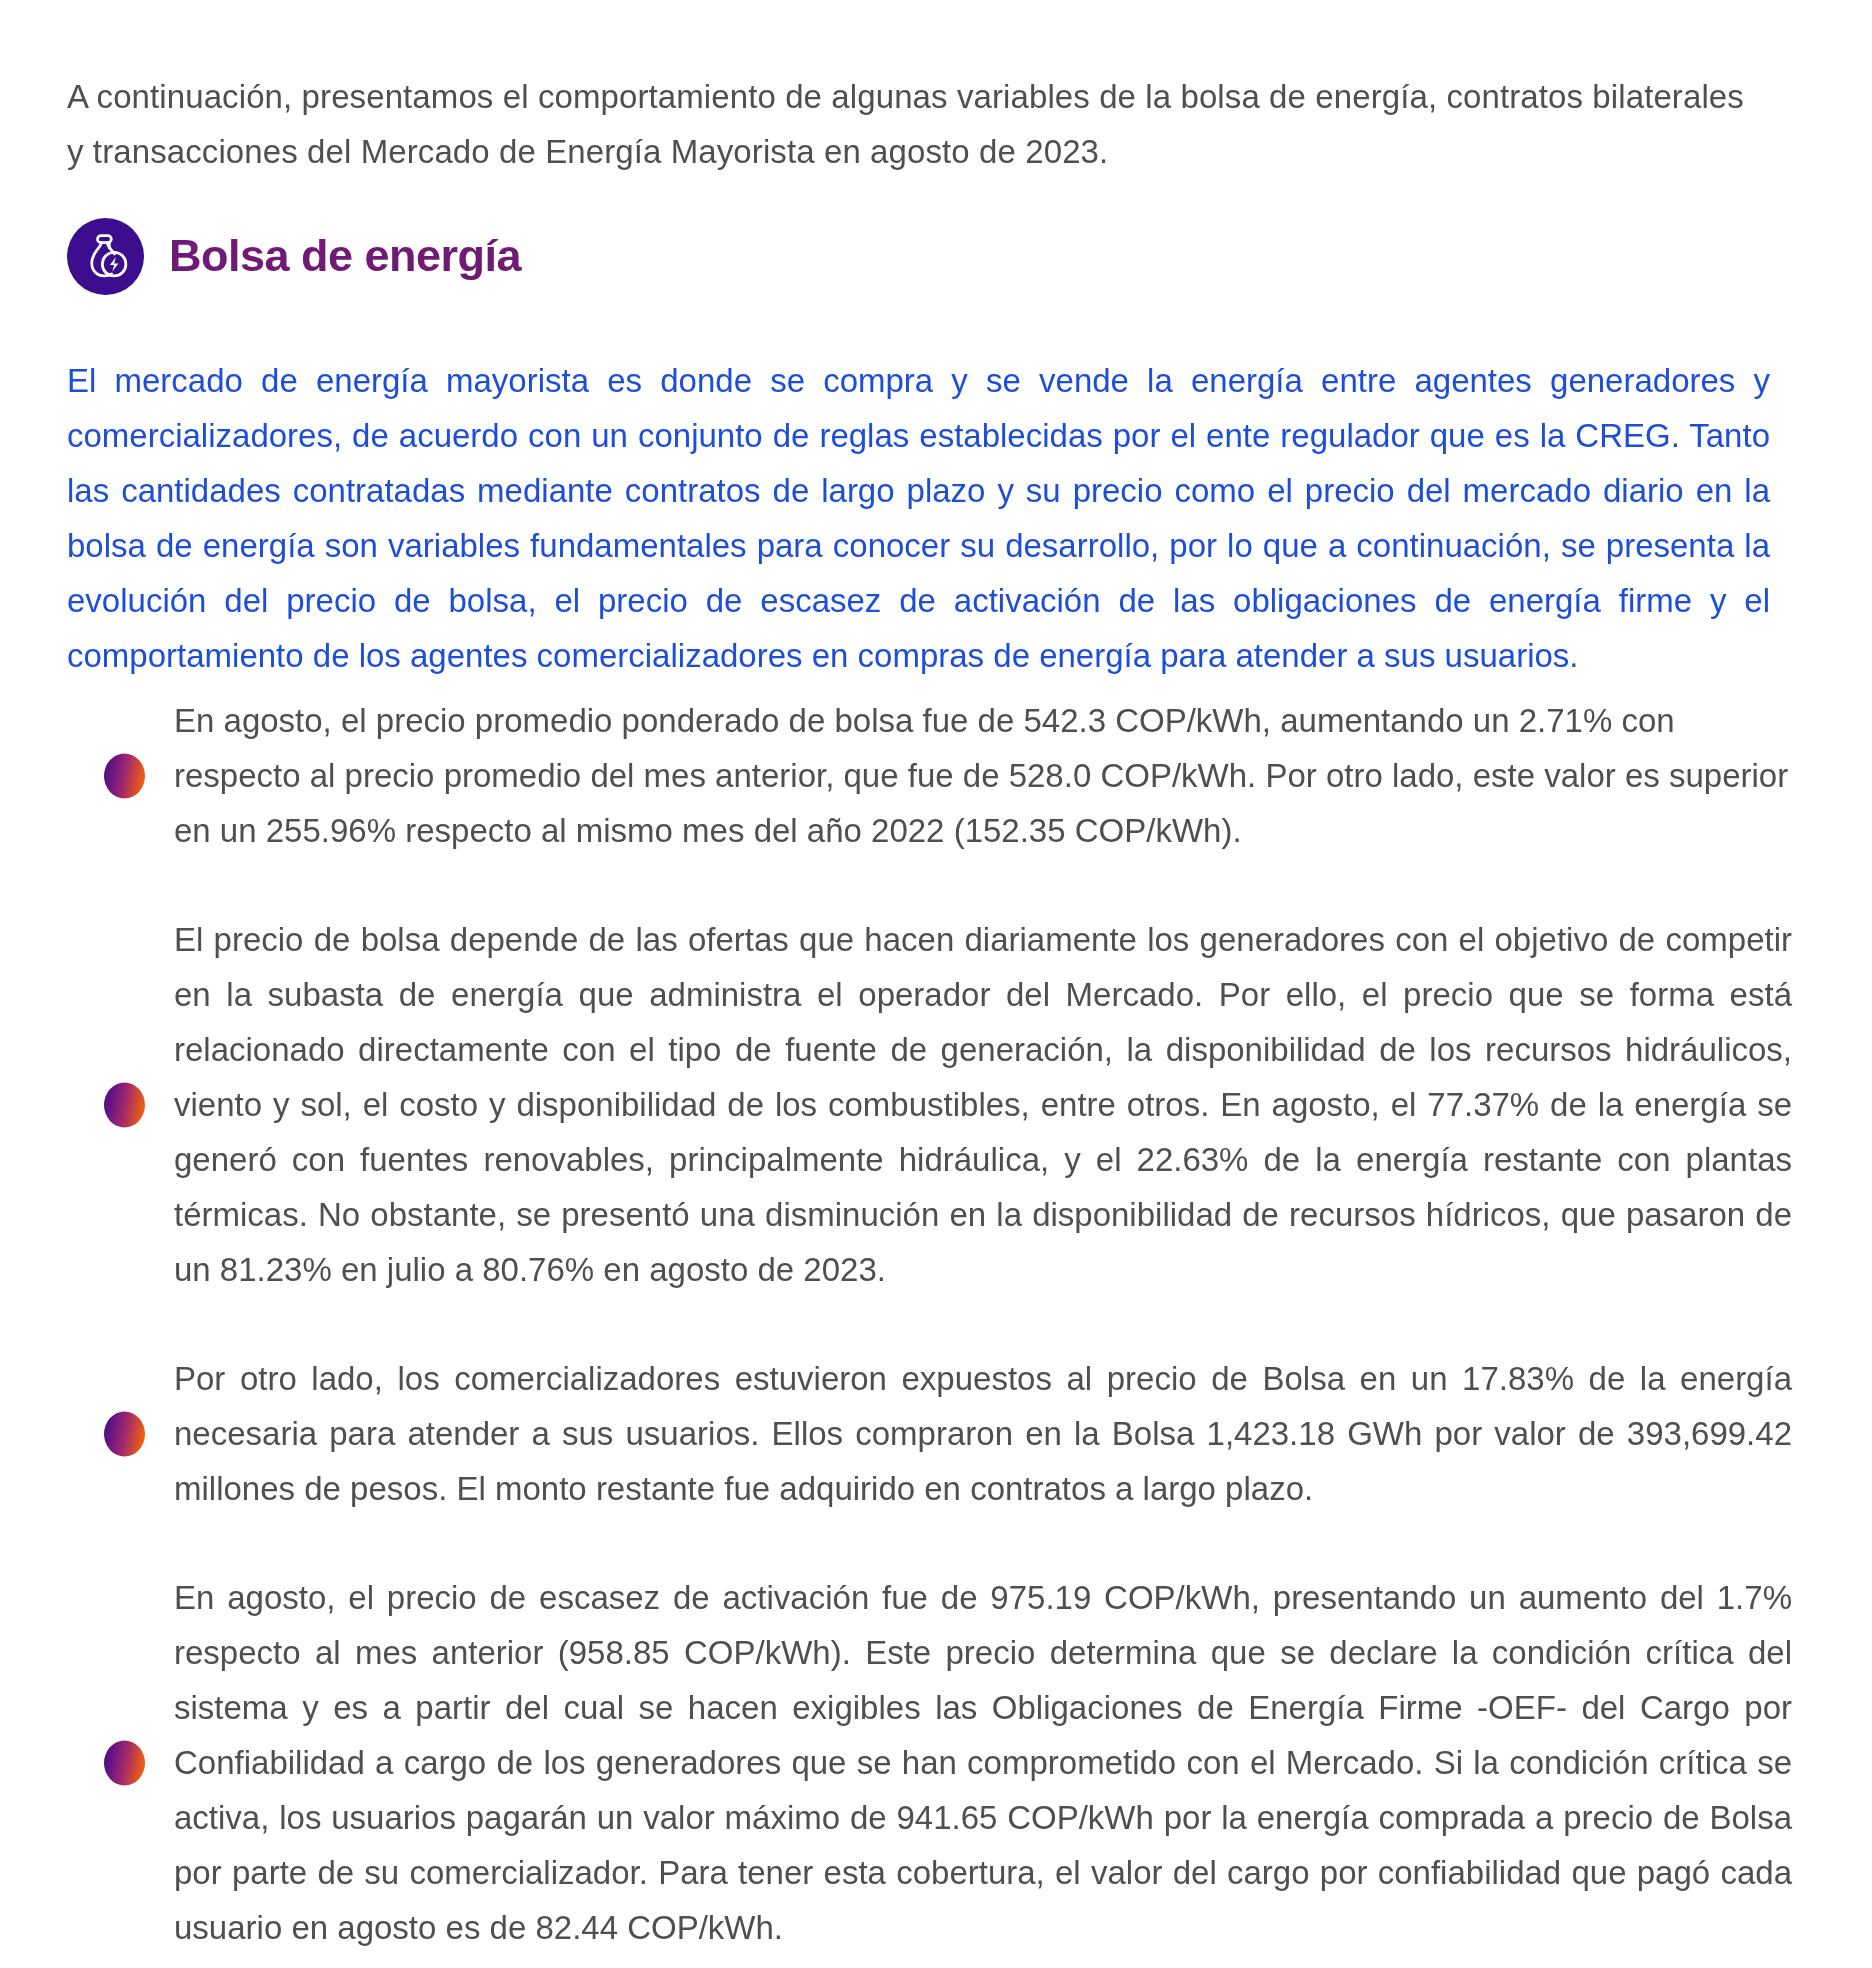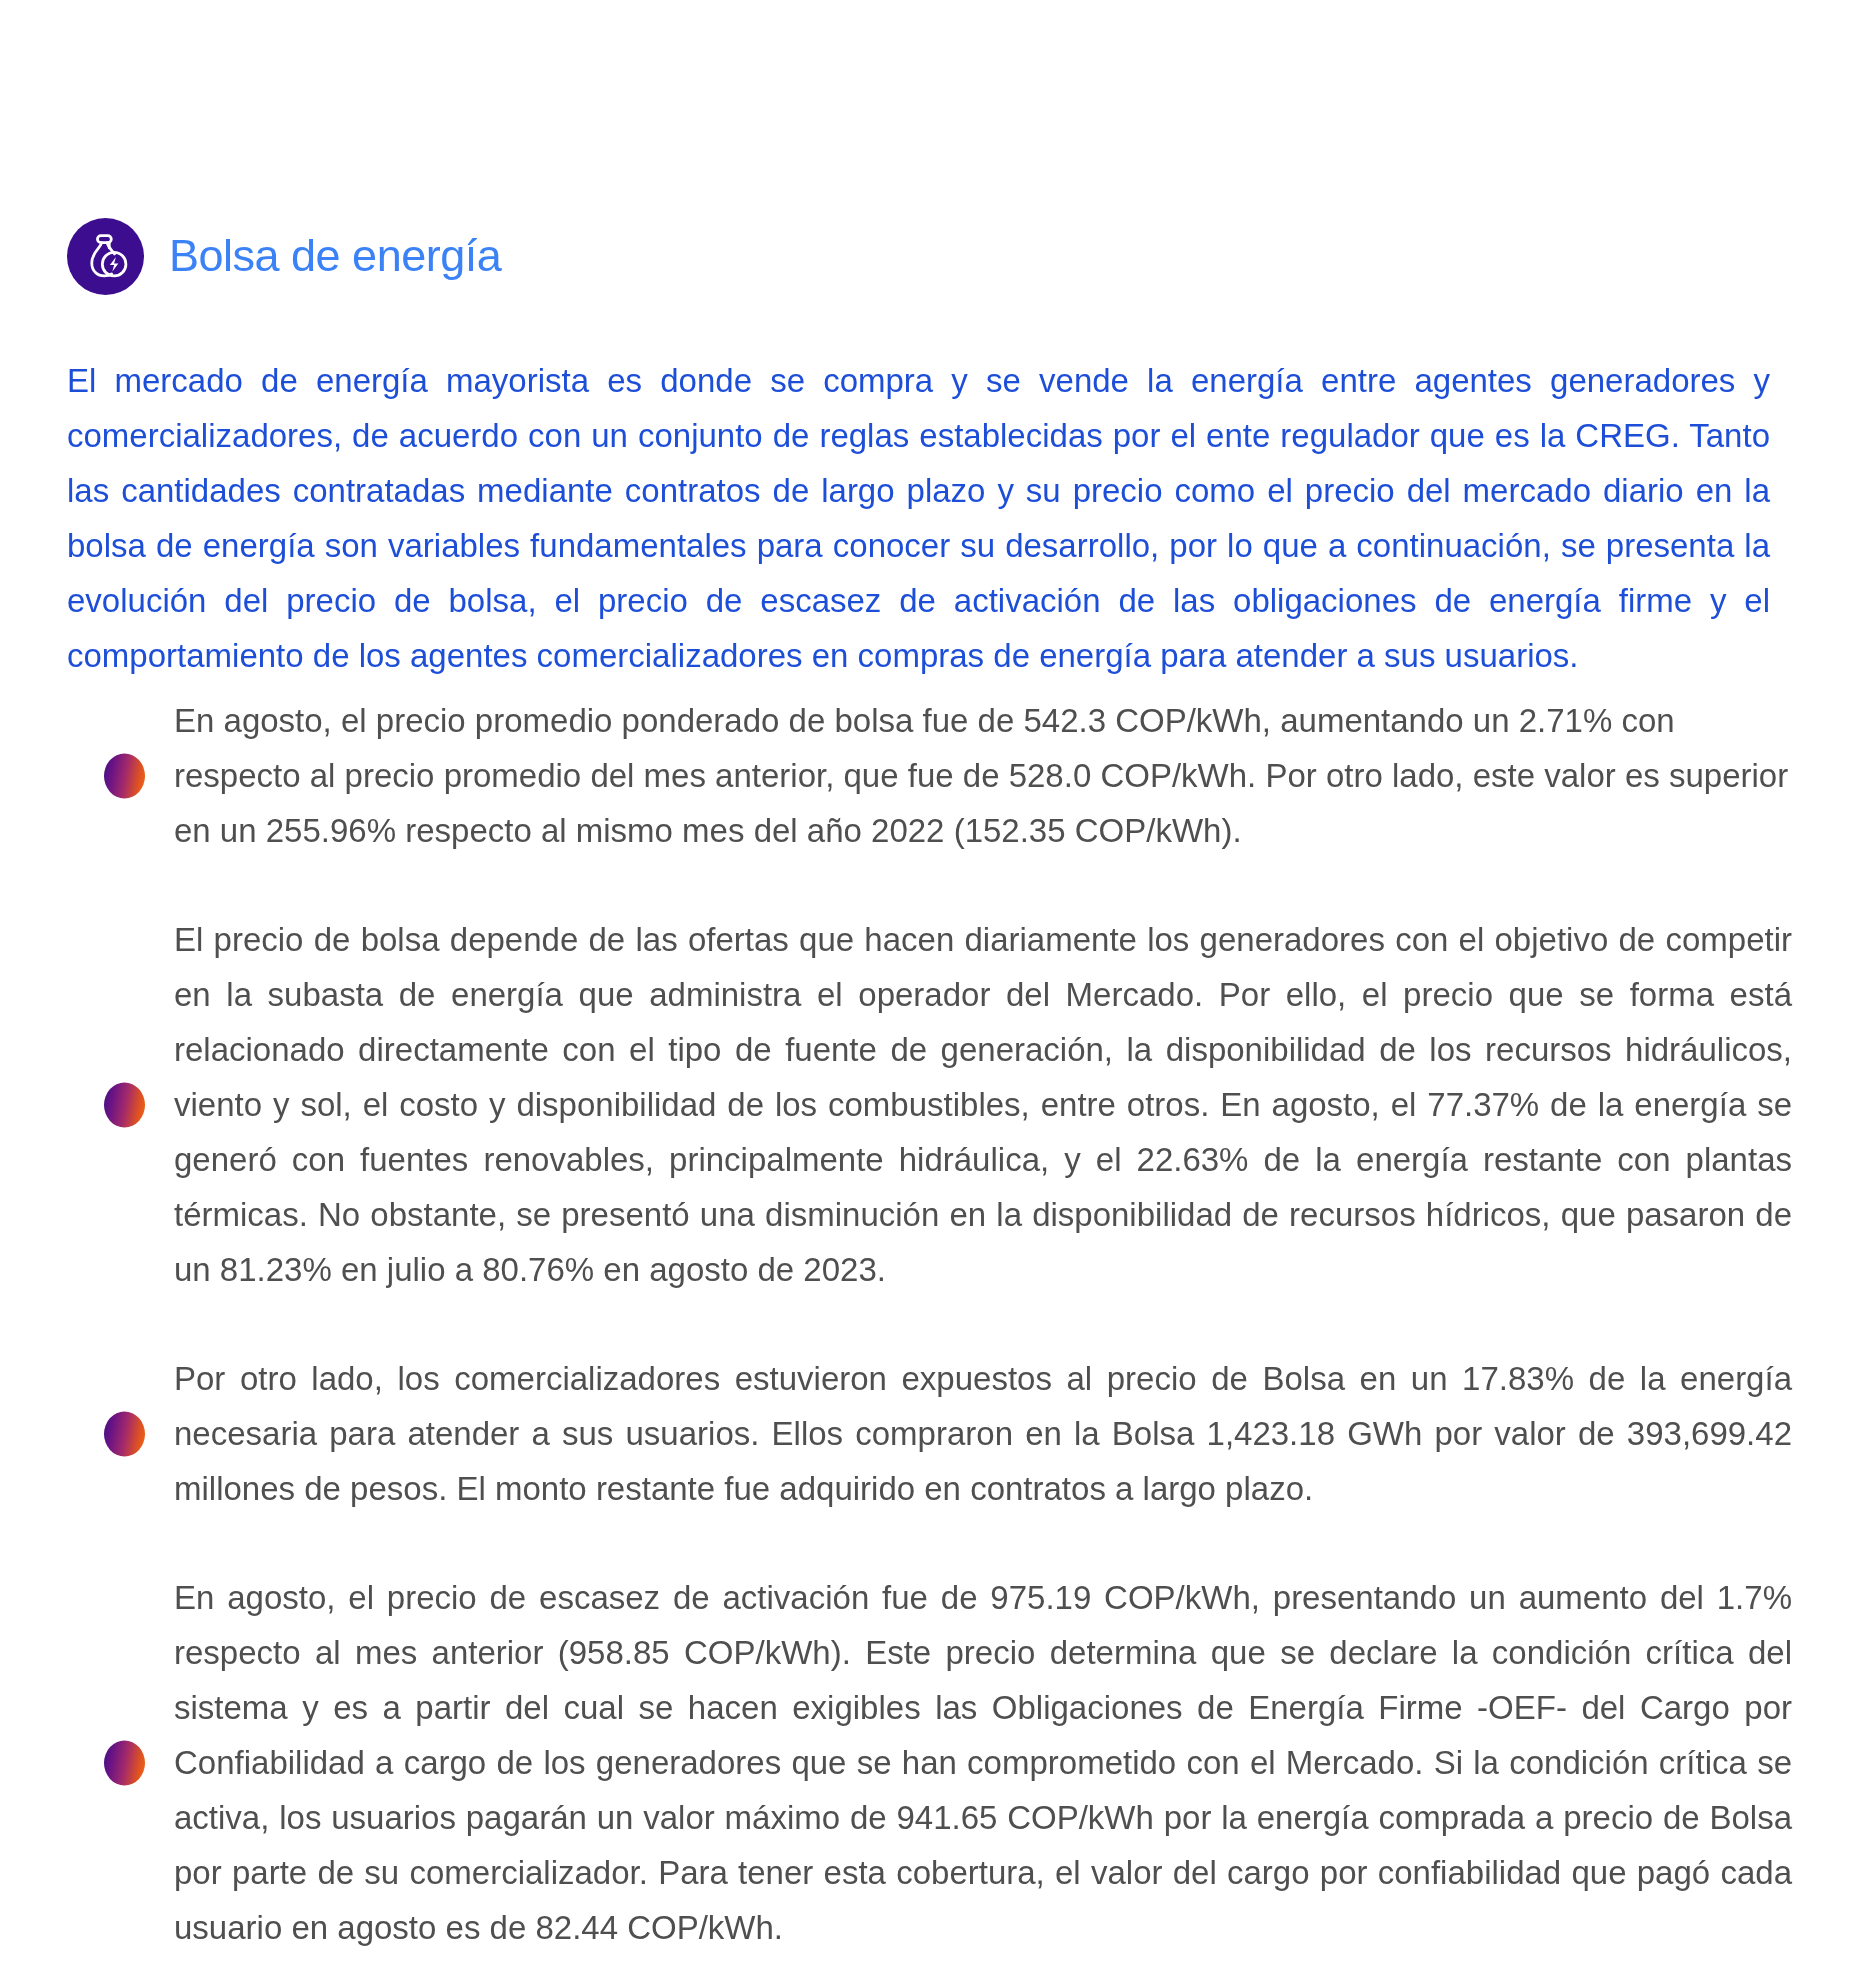--- a/index.html
+++ b/index.html
@@ -51,22 +51,22 @@
     border-radius: 50%;
     background: #3d0d8f;
     display: flex;
     align-items: center;
     justify-content: center;
     flex: 0 0 auto;
   }
   .header-icon svg { display: block; }
   .header-title {
     font-size: 45px;
-    font-weight: normal;
-    color: #3b82f6;
+    font-weight: bold;
+    color: #701a75;
     letter-spacing: -0.5px;
     white-space: nowrap;
   }
 
   
   .body-para {
     position: absolute;
     left: 67px;
     top: 320px;
     width: 1703px;
@@ -116,20 +116,21 @@
   }
   .bullet-text.left {
     text-align: left;
   }
 </style>
 </head>
 <body>
 
 <div class="page">
 
+  <p class="intro">A continuación, presentamos el comportamiento de algunas variables de la bolsa de energía, contratos bilaterales y transacciones del Mercado de Energía Mayorista en agosto de 2023.</p>
 
   <div class="section-header">
     <div class="header-icon">
       <svg width="52" height="52" viewBox="0 0 64 64" aria-hidden="true">
 
         <rect x="21.5" y="7" width="17" height="8.5" rx="4.2" ry="4.2" fill="none" stroke="#ffffff" stroke-width="3.4"></rect>
 
         <path d="M36 15.5 L36 22" fill="none" stroke="#ffffff" stroke-width="3.4" stroke-linecap="round"></path>
 
         <path d="M26.5 15.5 C26.5 21 14.5 27 14.5 40.5 C14.5 50.5 21.5 56.5 30 56.5

